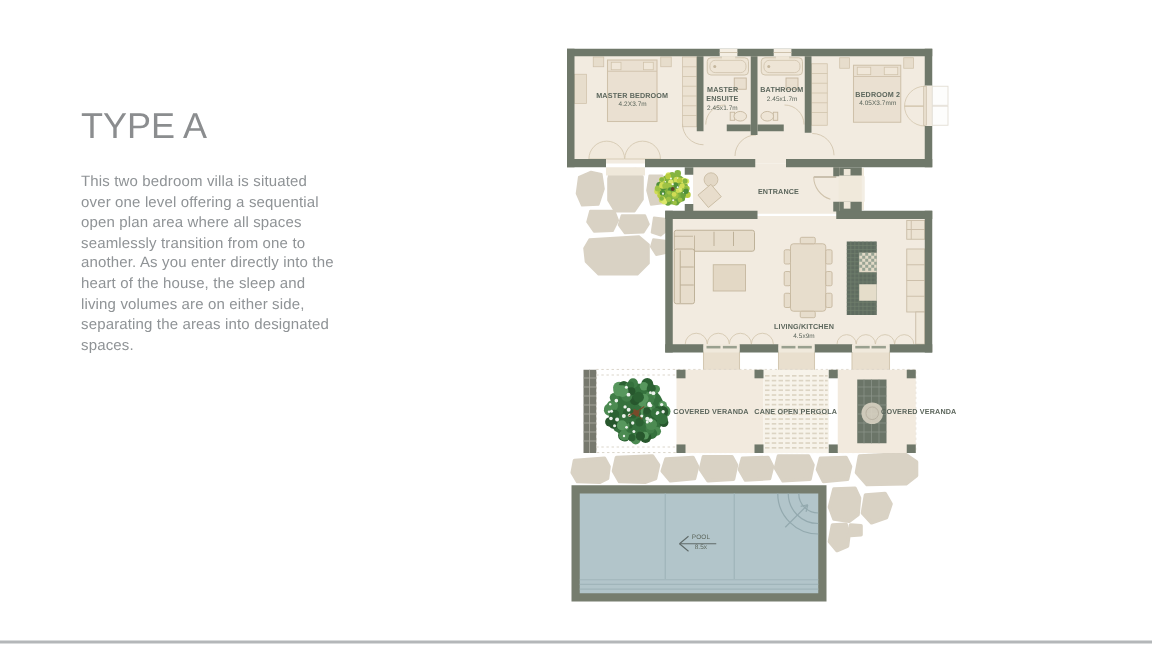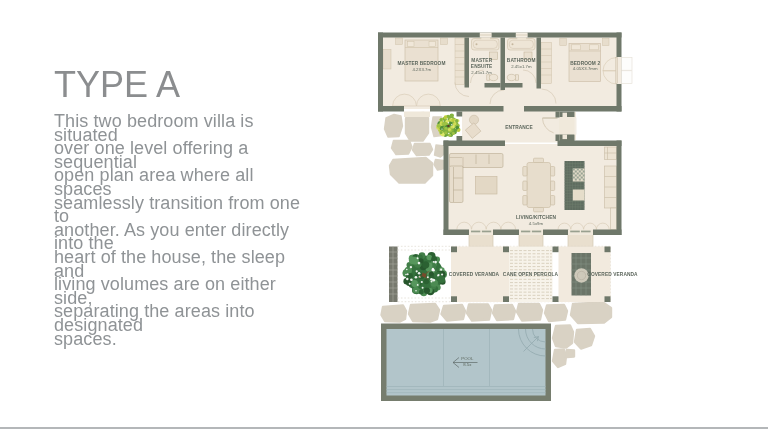--- a/index.html
+++ b/index.html
@@ -1,18 +1,18 @@
 <!DOCTYPE html>
 <html><head>
 <meta charset="utf-8">
 <style>
   html,body{margin:0;padding:0;width:768px;height:432px;background:#ffffff;overflow:hidden;}
   body{font-family:"Liberation Sans",sans-serif;position:relative;}
-  .title{position:absolute;left:54px;top:70px;font-size:36px;line-height:30px;color:#8b8d8f;letter-spacing:0px;font-weight:400;}
-  .desc{position:absolute;left:54px;top:115px;width:260px;font-size:18px;line-height:13.6px;color:#8f9396;letter-spacing:0.1px;}
+  .title{position:absolute;left:54px;top:70px;font-size:24px;line-height:30px;color:#8b8d8f;letter-spacing:0px;font-weight:400;}
+  .desc{position:absolute;left:54px;top:115px;width:260px;font-size:10px;line-height:13.6px;color:#8f9396;letter-spacing:0.1px;}
   .plan{position:absolute;left:0;top:0;width:768px;height:432px;}
   .bline{position:absolute;left:0;top:427px;width:768px;height:1.8px;background:#b4b7b9;}
   text{font-family:"Liberation Sans",sans-serif;}
   .lbl{fill:#5c665c;font-size:4.8px;letter-spacing:0.1px;font-weight:700;}
   .lbl2{fill:#5c665c;font-size:4.3px;letter-spacing:0.05px;font-weight:400;}
 </style>
 </head>
 <body>
 
 <div class="title">TYPE A</div>

